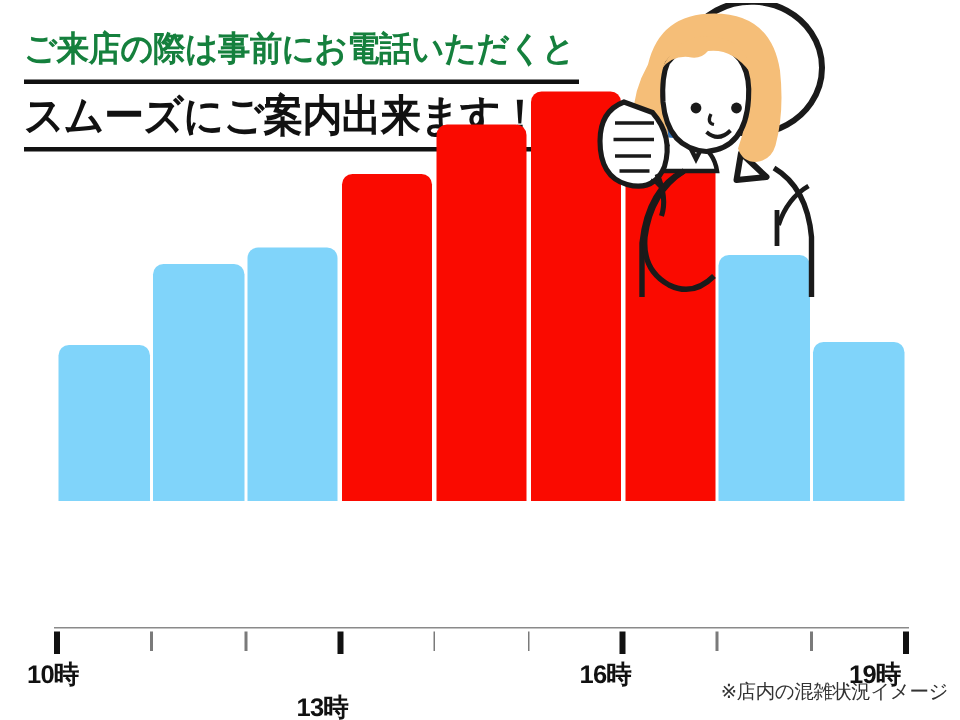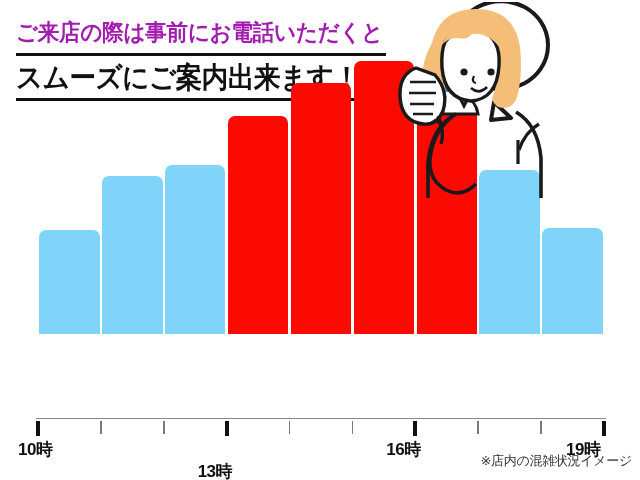--- a/index.html
+++ b/index.html
@@ -8,21 +8,21 @@
     background:#ffffff;
     font-family:"Liberation Sans", "DejaVu Sans", sans-serif;
     overflow:hidden;
     position:relative;
   }
   #stage { position:absolute; left:0; top:0; width:640px; height:480px; }
 
   
   .headline-block { position:absolute; left:16px; top:22px; width:372px; }
   .headline-line1 {
-    font-size:21.5px; font-weight:bold; color:#a21caf;
+    font-size:21.5px; font-weight:bold; color:#15803d;
     letter-spacing:-0.2px; white-space:nowrap; line-height:1.0;
     transform:scaleY(1.06); transform-origin:left top;
   }
   .rule {
     height:3px; background:#111111; width:370px;
   }
   .rule-1 { margin-top:9px; }
   .headline-line2 {
     font-size:26.5px; font-weight:bold; color:#111111;
     letter-spacing:-0.4px; white-space:nowrap; line-height:1.0;

